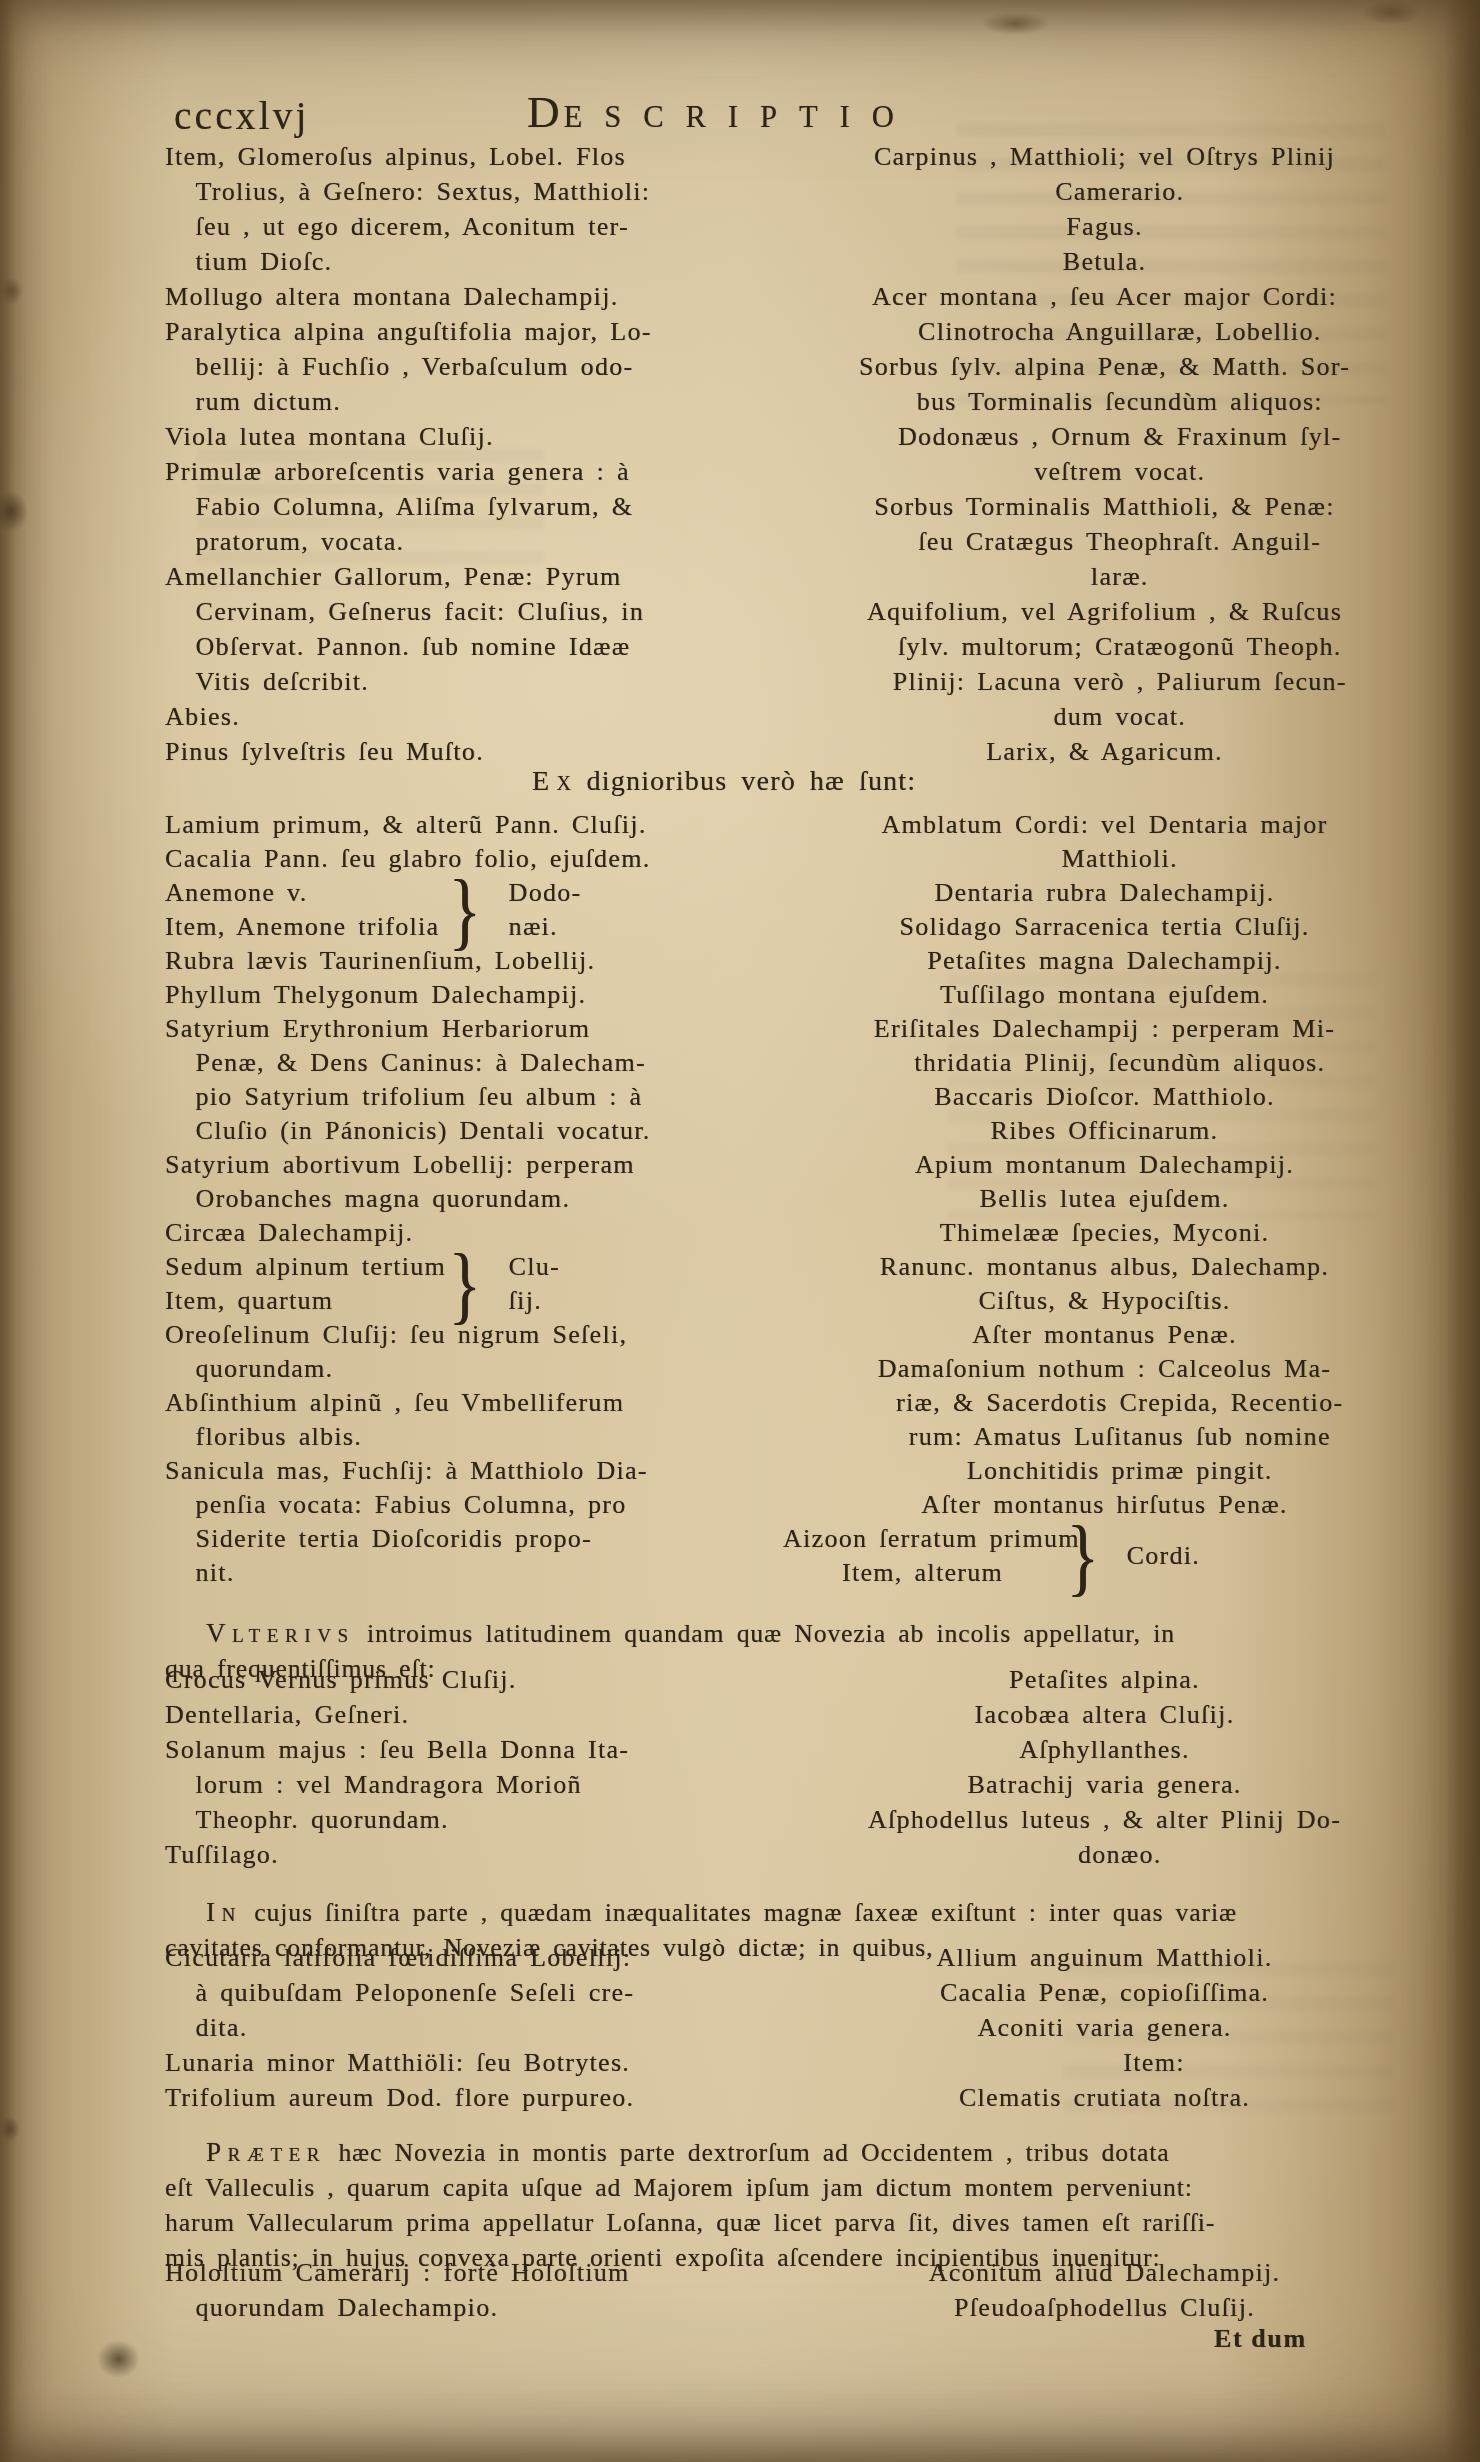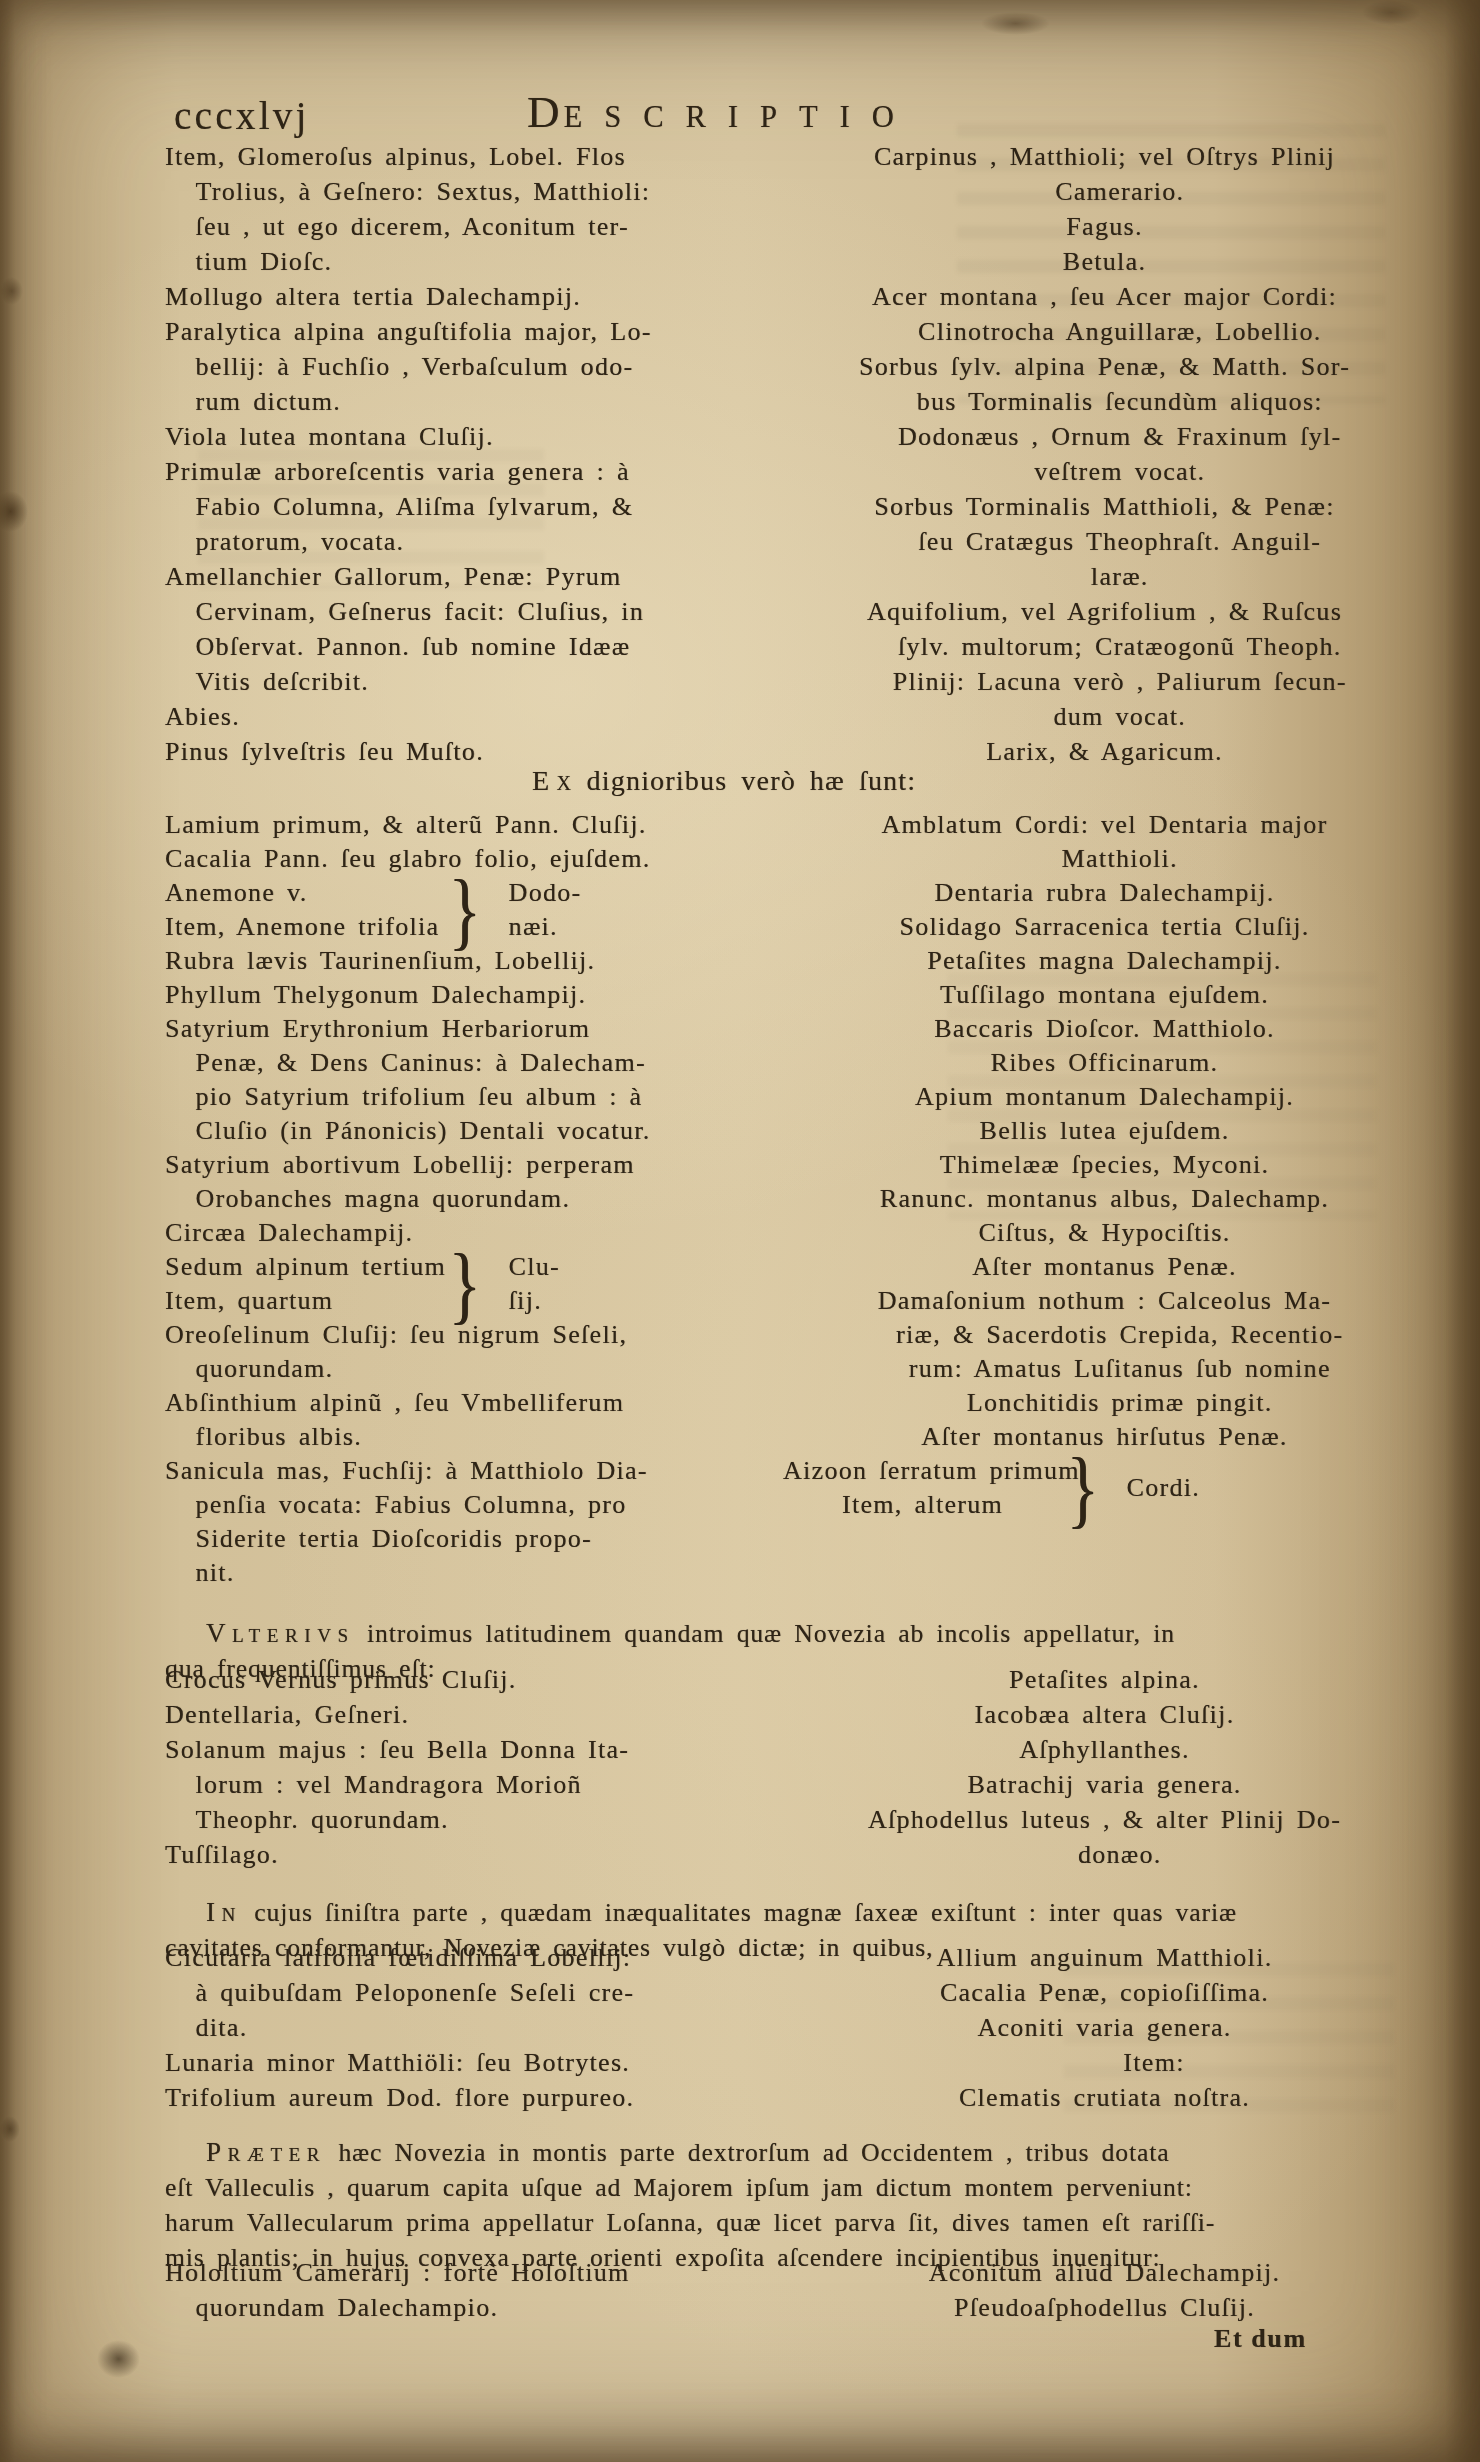--- a/index.html
+++ b/index.html
@@ -78,21 +78,21 @@
   <div class="text-layer">
 
     <header class="running-head">
       <span class="folio">cccxlvj</span>
       <span class="head-title"><span class="head-initial">D</span><span class="head-rest">ESCRIPTIO</span></span>
     </header>
 
     <section class="block" style="top:139px;">
       <div class="col col-left">
           <div class="entry">Item, Glomeroſus alpinus, Lobel. Flos<br>Trolius, à Geſnero: Sextus, Matthioli:<br>ſeu , ut ego dicerem, Aconitum ter-<br>tium Dioſc.</div>
-          <div class="entry">Mollugo altera tertia Dalechampij.</div>
+          <div class="entry">Mollugo altera montana Dalechampij.</div>
           <div class="entry">Paralytica alpina anguſtifolia major, Lo-<br>bellij: à Fuchſio , Verbaſculum odo-<br>rum dictum.</div>
           <div class="entry">Viola lutea montana Cluſij.</div>
           <div class="entry">Primulæ arboreſcentis varia genera : à<br>Fabio Columna, Aliſma ſylvarum, &amp;<br>pratorum, vocata.</div>
           <div class="entry">Amellanchier Gallorum, Penæ: Pyrum<br>Cervinam, Geſnerus facit: Cluſius, in<br>Obſervat. Pannon. ſub nomine Idææ<br>Vitis deſcribit.</div>
           <div class="entry">Abies.</div>
           <div class="entry">Pinus ſylveſtris ſeu Muſto.</div>
         </div>
       <div class="col col-right">
           <div class="entry">Carpinus , Matthioli; vel Oſtrys Plinij<br>Camerario.</div>
           <div class="entry">Fagus.</div>
@@ -143,20 +143,21 @@
           <div class="entry">Oreoſelinum Cluſij: ſeu nigrum Seſeli,<br>quorundam.</div>
           <div class="entry">Abſinthium alpinũ , ſeu Vmbelliferum<br>floribus albis.</div>
           <div class="entry">Sanicula mas, Fuchſij: à Matthiolo Dia-<br>penſia vocata: Fabius Columna, pro<br>Siderite tertia Dioſcoridis propo-<br>nit.</div>
         </div>
       <div class="col col-right">
           <div class="entry">Amblatum Cordi: vel Dentaria major<br>Matthioli.</div>
           <div class="entry">Dentaria rubra Dalechampij.</div>
           <div class="entry">Solidago Sarracenica tertia Cluſij.</div>
           <div class="entry">Petaſites magna Dalechampij.</div>
           <div class="entry">Tuſſilago montana ejuſdem.</div>
+          <div class="entry">Eriſitales Dalechampij : perperam Mi-<br>thridatia Plinij, ſecundùm aliquos.</div>
           <div class="entry">Baccaris Dioſcor. Matthiolo.</div>
           <div class="entry">Ribes Officinarum.</div>
           <div class="entry">Apium montanum Dalechampij.</div>
           <div class="entry">Bellis lutea ejuſdem.</div>
           <div class="entry">Thimelææ ſpecies, Myconi.</div>
           <div class="entry">Ranunc. montanus albus, Dalechamp.</div>
           <div class="entry">Ciſtus, &amp; Hypociſtis.</div>
           <div class="entry">Aſter montanus Penæ.</div>
           <div class="entry">Damaſonium nothum : Calceolus Ma-<br>riæ, &amp; Sacerdotis Crepida, Recentio-<br>rum: Amatus Luſitanus ſub nomine<br>Lonchitidis primæ pingit.</div>
           <div class="entry">Aſter montanus hirſutus Penæ.</div>

